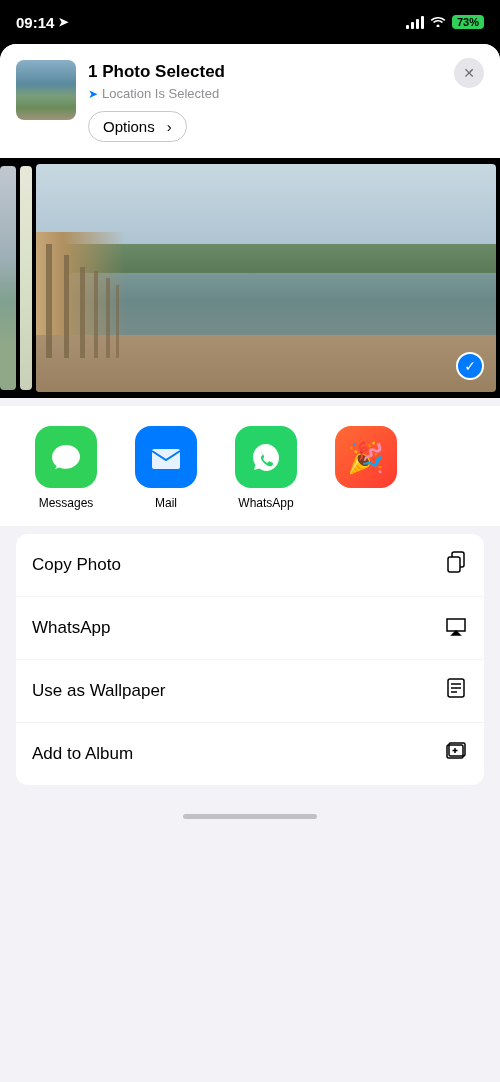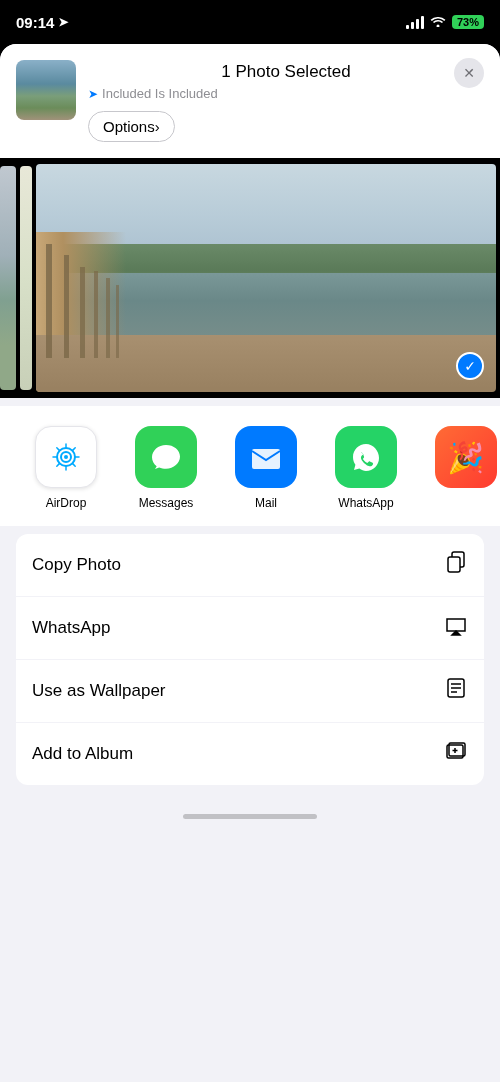--- a/index.html
+++ b/index.html
@@ -72,24 +72,23 @@
       width: 100%;
       height: 100%;
       background: linear-gradient(180deg, #8ab0c8 0%, #5a8a9f 40%, #7a9e7a 60%, #6b8c5a 80%, #a0927a 100%);
     }
     .share-info {
       flex: 1;
       padding-top: 2px;
     }
     .share-title {
       font-size: 17px;
-      font-weight: 400;
+      font-weight: 700;
       color: #000;
       margin-bottom: 4px;
-      text-align: center;
     }
     .share-subtitle {
       font-size: 13px;
       color: #8e8e93;
       display: flex;
       align-items: center;
       gap: 4px;
       margin-bottom: 10px;
     }
     .location-arrow {
@@ -98,21 +97,21 @@
     }
     .options-btn {
       background: #fff;
       border: 1px solid #c7c7cc;
       border-radius: 20px;
       padding: 6px 14px;
       font-size: 15px;
       color: #000;
       display: flex;
       align-items: center;
-      gap: 0;
+      gap: 12px;
       cursor: pointer;
     }
     .close-btn {
       position: absolute;
       top: 14px;
       right: 16px;
       width: 30px;
       height: 30px;
       background: #e5e5ea;
       border-radius: 50%;
@@ -292,21 +291,21 @@
 <div class="share-sheet">
 
   <div class="share-header">
     <div class="share-thumbnail">
       <div class="thumb-img"></div>
     </div>
     <div class="share-info">
       <div class="share-title">1 Photo Selected</div>
       <div class="share-subtitle">
         <span class="location-arrow">➤</span>
-        <span>Included Is Included</span>
+        <span>Location Is Selected</span>
       </div>
       <button class="options-btn">
         <span>Options</span>
         <span>›</span>
       </button>
     </div>
     <div class="close-btn">
       <span>✕</span>
     </div>
   </div>
@@ -338,32 +337,20 @@
 
       <div class="check-badge">
         <span>✓</span>
       </div>
     </div>
 
   </div>
 
   <div class="app-row">
 
-    <div class="app-item">
-      <div class="app-icon airdrop-icon">
-        <svg class="airdrop-svg" viewBox="0 0 36 36">
-          <circle cx="18" cy="18" r="9" fill="none" stroke="#00aaff" stroke-width="2"></circle>
-          <circle cx="18" cy="18" r="5" fill="none" stroke="#00aaff" stroke-width="2"></circle>
-          <circle cx="18" cy="18" r="2" fill="#00aaff"></circle>
-          <path d="M18 9 L18 5 M18 31 L18 27 M9 18 L5 18 M31 18 L27 18" stroke="#00aaff" stroke-width="1.5" stroke-linecap="round"></path>
-          <path d="M11.6 11.6 L8.8 8.8 M27.2 27.2 L24.4 24.4 M24.4 11.6 L27.2 8.8 M8.8 27.2 L11.6 24.4" stroke="#00aaff" stroke-width="1.5" stroke-linecap="round"></path>
-        </svg>
-      </div>
-      <span class="app-label">AirDrop</span>
-    </div>
 
     <div class="app-item">
       <div class="app-icon messages-icon">
         <svg width="38" height="38" viewBox="0 0 38 38">
           <path d="M19 7C11.3 7 5 12.5 5 19.2c0 3.6 1.8 6.8 4.7 9.1L8 31l4.2-1.5c2 .8 4.4 1.3 6.8 1.3 7.7 0 14-5.5 14-12.2S26.7 7 19 7z" fill="white"></path>
         </svg>
       </div>
       <span class="app-label">Messages</span>
     </div>
 

